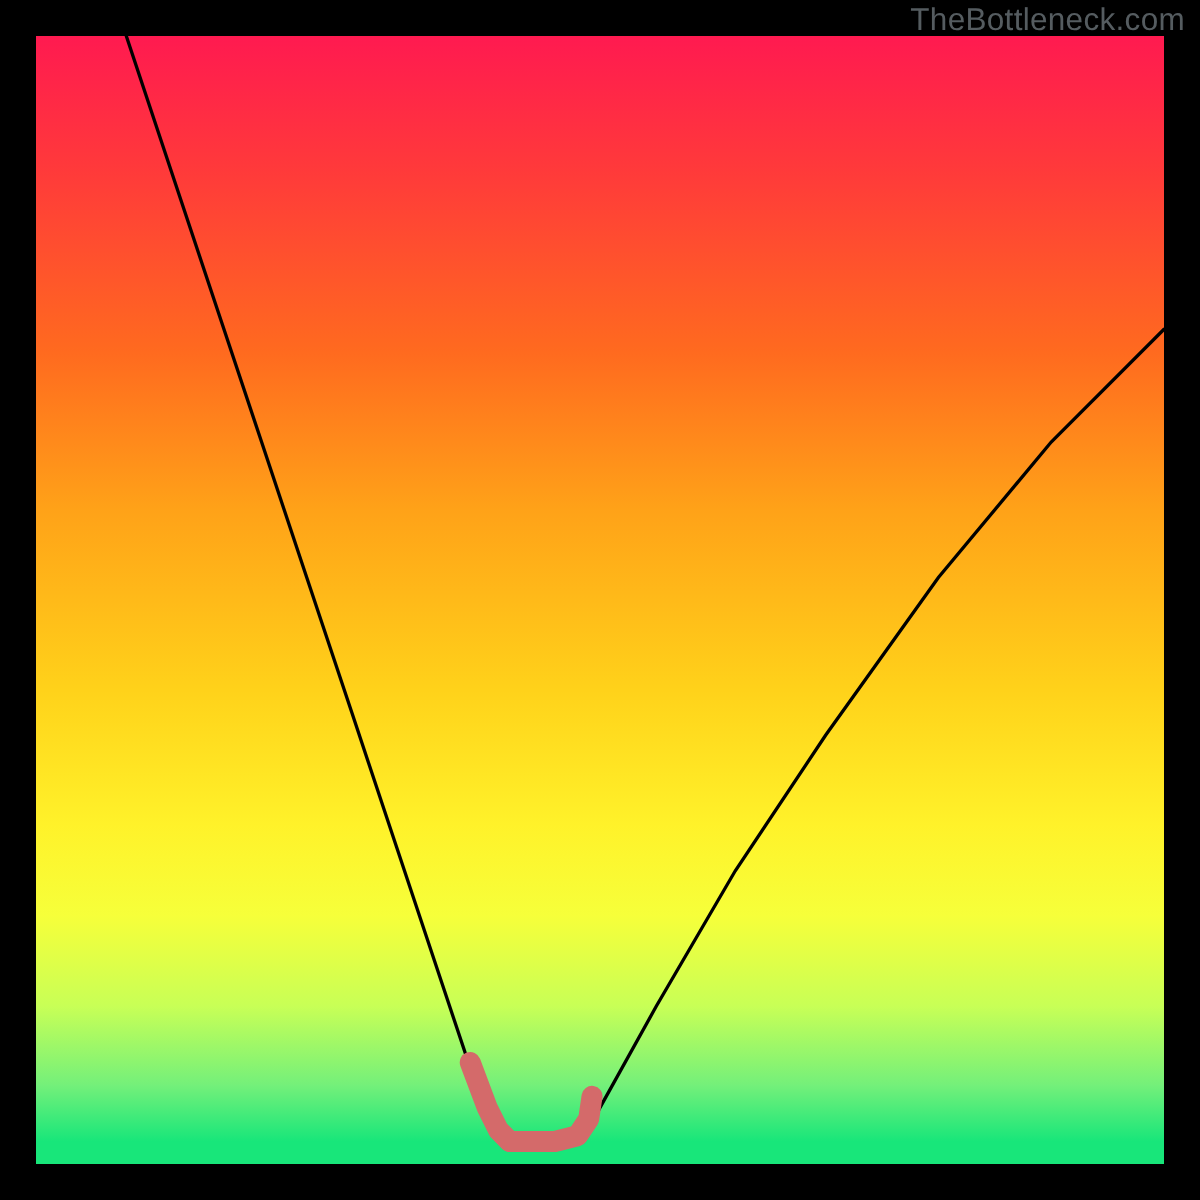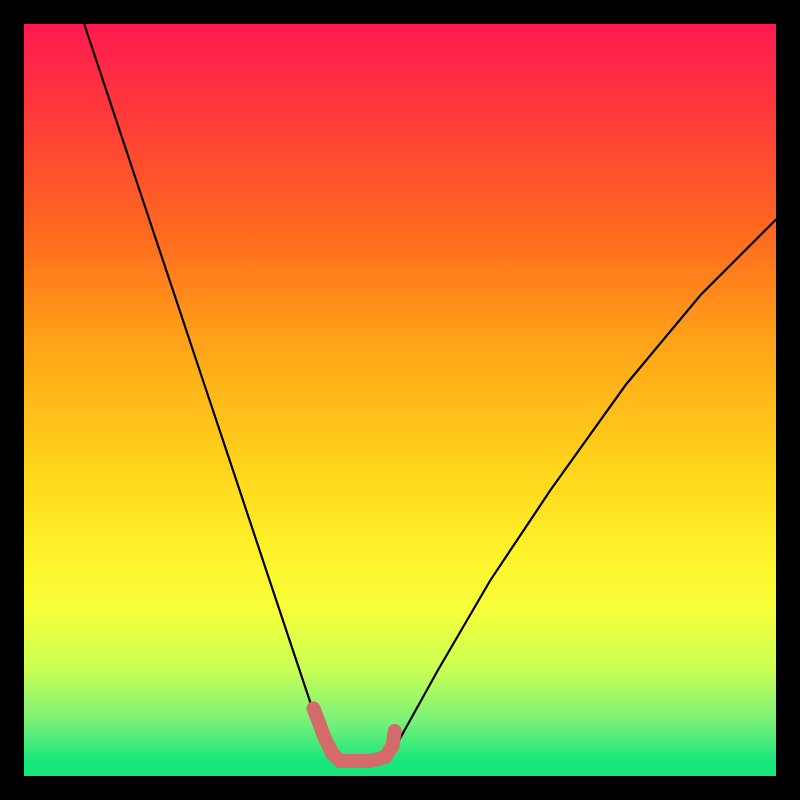--- a/index.html
+++ b/index.html
@@ -59,13 +59,14 @@
 </head>
 <body>
 
 <div class="frame">
   <div class="plot">
     <svg class="curve" viewBox="0 0 752 752" preserveAspectRatio="none">
       <path d="M60.2 0.0 L90.2 90.2 L120.3 180.5 L150.4 270.7 L180.5 361.0 L210.6 451.2 L240.6 541.4 L270.7 631.7 L293.3 699.4 L308.3 729.4 L315.8 737.0 L330.9 737.0 L353.4 737.0 L368.5 729.4 L376.0 714.4 L413.6 646.7 L466.2 556.5 L526.4 466.2 L601.6 361.0 L676.8 270.7 L752.0 195.5" fill="none" stroke="#000" stroke-width="2.2" stroke-linecap="round" id="mainPath"></path>
       <path d="M289.5 684.3 L300.8 714.4 L308.3 729.4 L315.8 737.0 L330.9 737.0 L345.9 737.0 L361.0 733.2 L368.5 721.9 L370.7 706.9" fill="none" stroke="#d46a6a" stroke-width="14" stroke-linecap="round" stroke-linejoin="round" id="hlPath"></path>
     </svg>
   </div>
+  <div class="watermark">TheBottleneck.com</div>
 </div>
 
 </body></html>

